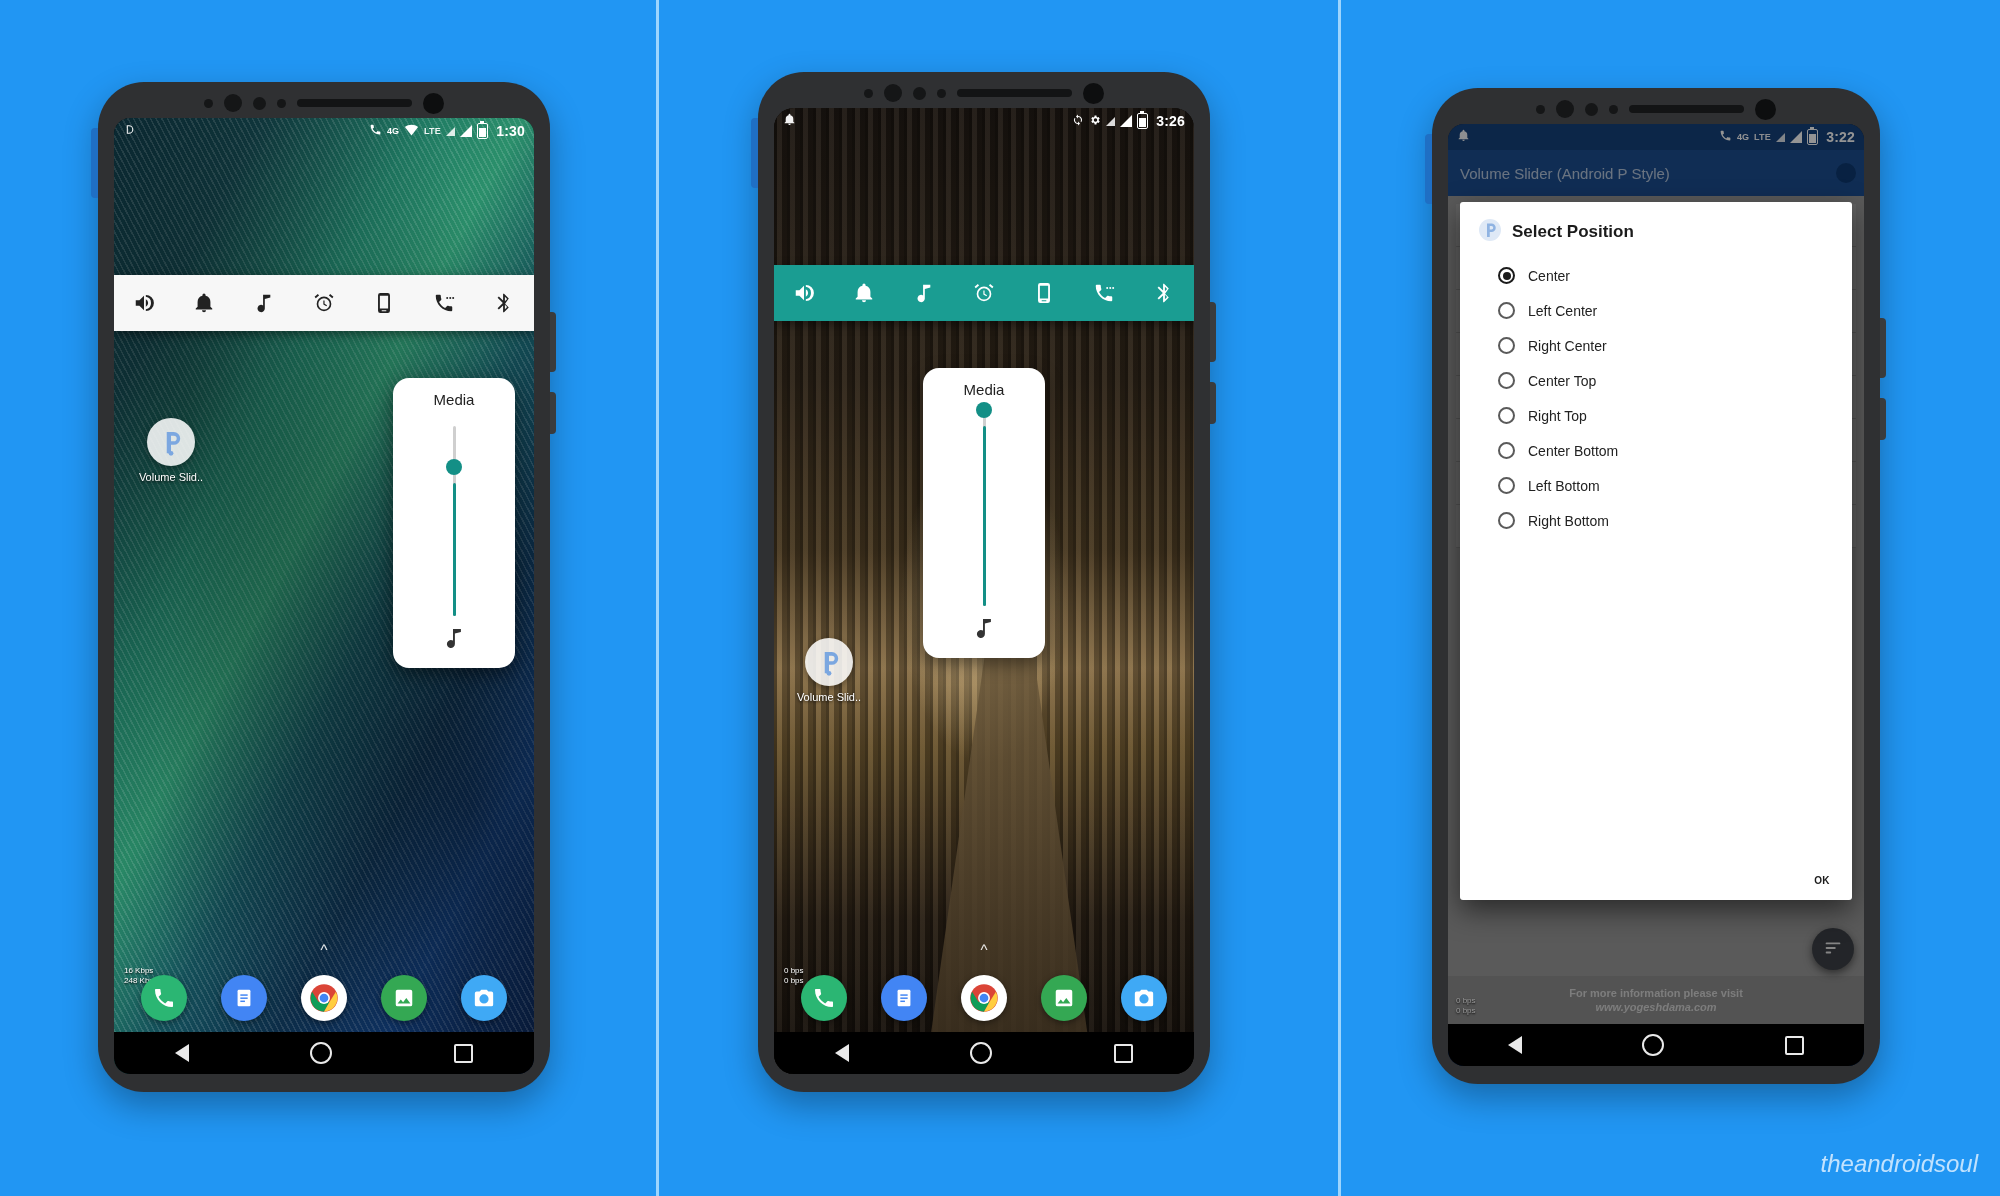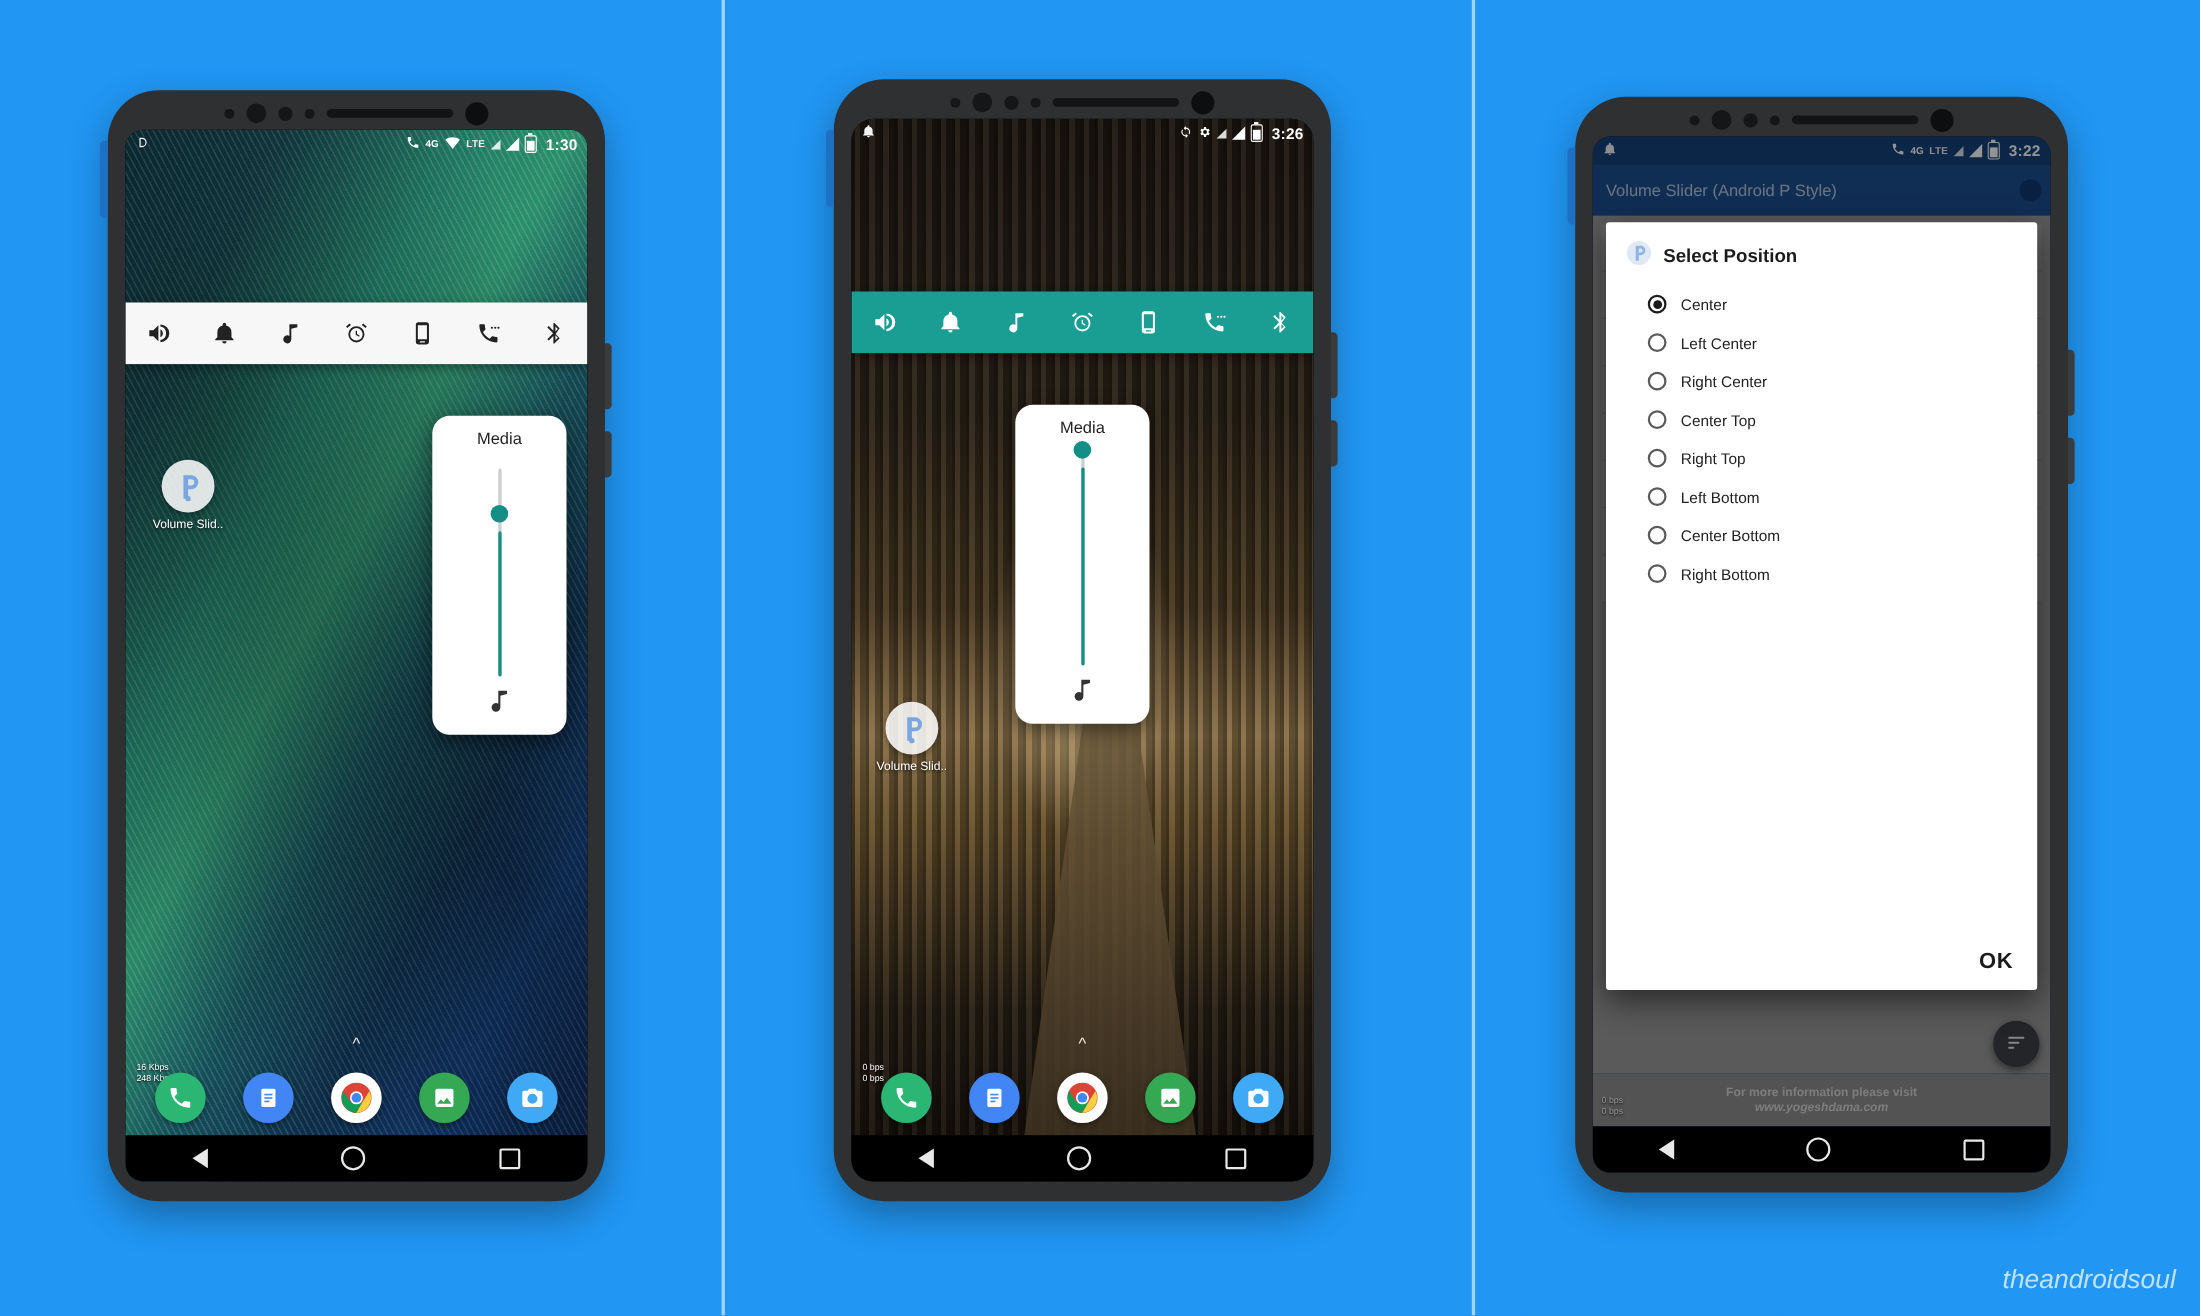--- a/index.html
+++ b/index.html
@@ -129,21 +129,21 @@
           display:flex;flex-direction:column;}
   .dlg-head{display:flex;align-items:center;gap:10px;padding:16px 18px 10px;}
   .dlg-head .dt{font-size:17px;color:#1b1b1b;font-weight:bold;}
   .dlg-body{flex:1;padding:2px 0 0;}
   .radiorow{display:flex;align-items:center;gap:13px;padding:9px 0 9px 38px;}
   .radio{width:17px;height:17px;border-radius:50%;border:2px solid #5a5a5a;box-sizing:border-box;position:relative;flex:none;}
   .radio.on{border-color:#1b1b1b;}
   .radio.on:after{content:"";position:absolute;left:50%;top:50%;width:8px;height:8px;border-radius:50%;background:#1b1b1b;transform:translate(-50%,-50%);}
   .radiorow .rl{font-size:14px;color:#222;}
   .dlg-foot{display:flex;justify-content:flex-end;padding:10px 22px 14px;}
-  .dlg-foot .okb{font-size:20px;color:#1b1b1b;font-weight:bold;letter-spacing:.4px;}
+  .dlg-foot .okb{font-size:10px;color:#1b1b1b;font-weight:bold;letter-spacing:.4px;}
 
   .watermark{position:absolute;right:22px;bottom:18px;color:#cfe9ff;font-size:24px;font-style:italic;opacity:.92;}
 </style>
 </head>
 <body>
 
 <div class="stage">
 
   <div class="divider" style="left:656px"></div>
   <div class="divider" style="left:1338px"></div>
@@ -583,25 +583,25 @@
           <div class="radiorow">
             <span class="radio"></span>
             <span class="rl">Center Top</span>
           </div>
           <div class="radiorow">
             <span class="radio"></span>
             <span class="rl">Right Top</span>
           </div>
           <div class="radiorow">
             <span class="radio"></span>
+            <span class="rl">Center Bottom</span>
+          </div>
+          <div class="radiorow">
+            <span class="radio"></span>
             <span class="rl">Left Bottom</span>
-          </div>
-          <div class="radiorow">
-            <span class="radio"></span>
-            <span class="rl">Center Bottom</span>
           </div>
           <div class="radiorow">
             <span class="radio"></span>
             <span class="rl">Right Bottom</span>
           </div>
         </div>
 
         <div class="dlg-foot">
           <span class="okb">OK</span>
         </div>

